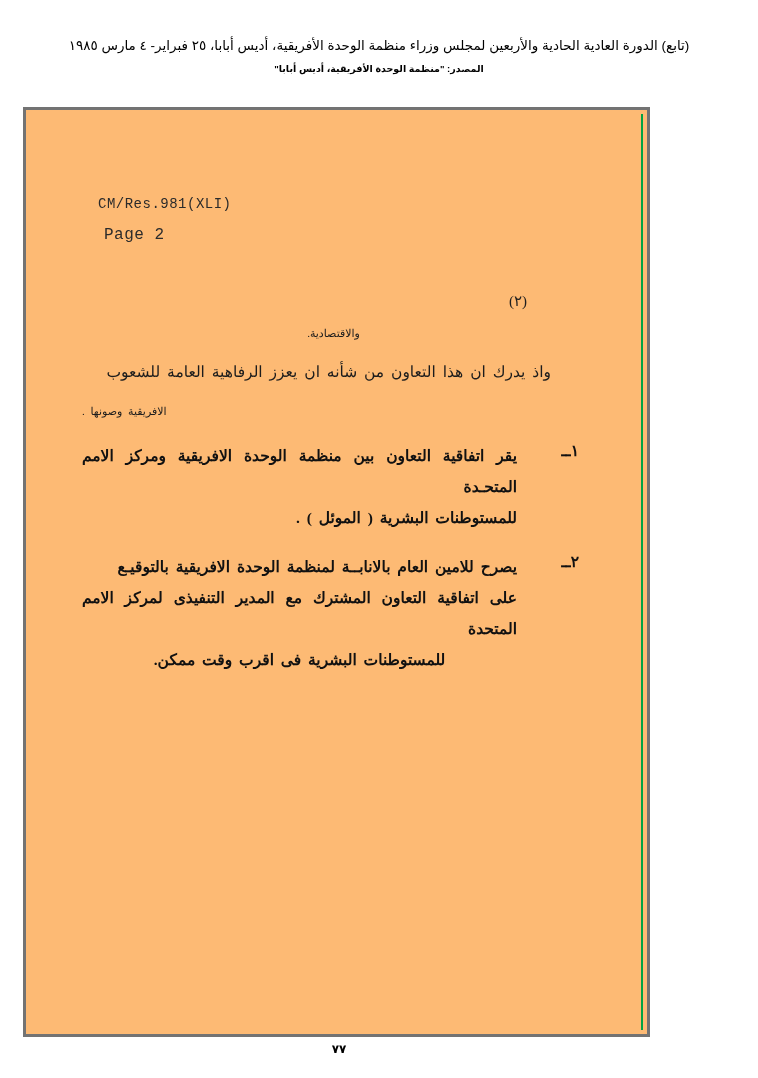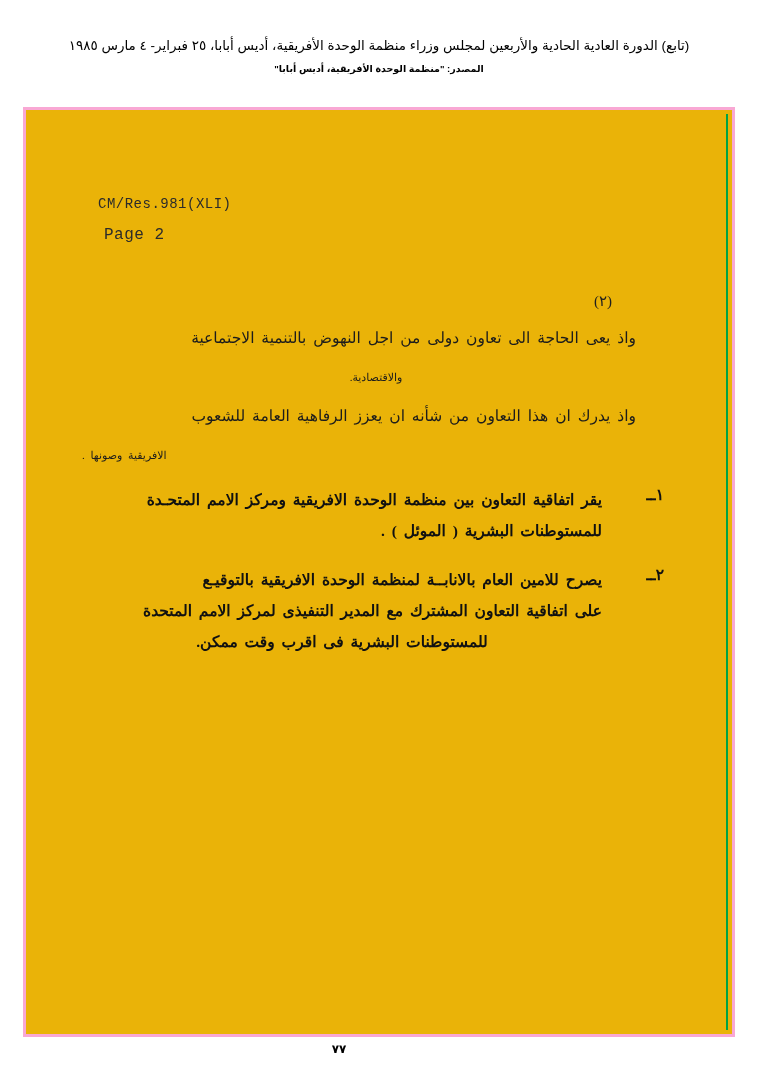--- a/index.html
+++ b/index.html
@@ -39,25 +39,25 @@
     font-size: 9.5px;
     direction: rtl;
     margin-top: 7px;
   }
 
   
   .frame {
     position: absolute;
     top: 107px;
     left: 23px;
-    width: 712px;
+    width: 627px;
     height: 930px;
-    border: 3px solid #f9a8d4;
+    border: 3px solid #737373;
     box-sizing: border-box;
-    background: #eab308;
+    background: #fdba74;
   }
   .frame-inner {
     position: absolute;
     top: 4px;
     left: 4px;
     right: 4px;
     bottom: 4px;
     border-right: 2px solid #00a344;
     box-sizing: border-box;
   }
@@ -189,21 +189,20 @@
 <div class="frame">
   <div class="frame-inner"></div>
 
   <div class="doc">
 
     <div class="docnum">CM/Res.981(XLI)</div>
     <div class="pagenum">Page 2</div>
 
     <div class="clause-mark">(٢)</div>
 
-    <div class="para indent">واذ يعى الحاجة الى تعاون دولى من اجل النهوض بالتنمية الاجتماعية</div>
     <div class="subline center">والاقتصادية.</div>
     <div class="para indent">واذ يدرك  ان هذا التعاون من شأنه ان يعزز الرفاهية العامة للشعوب</div>
     <div class="subline">الافريقية وصونها .</div>
 
     <div class="item">
       <div class="item-marker">١ــ</div>
       <div class="item-body">
         <span class="l2">يقر اتفاقية التعاون بين منظمة الوحدة الافريقية ومركز الامم المتحـدة</span>
         <span class="l2">للمستوطنات البشرية ( الموئل ) .</span>
       </div>

